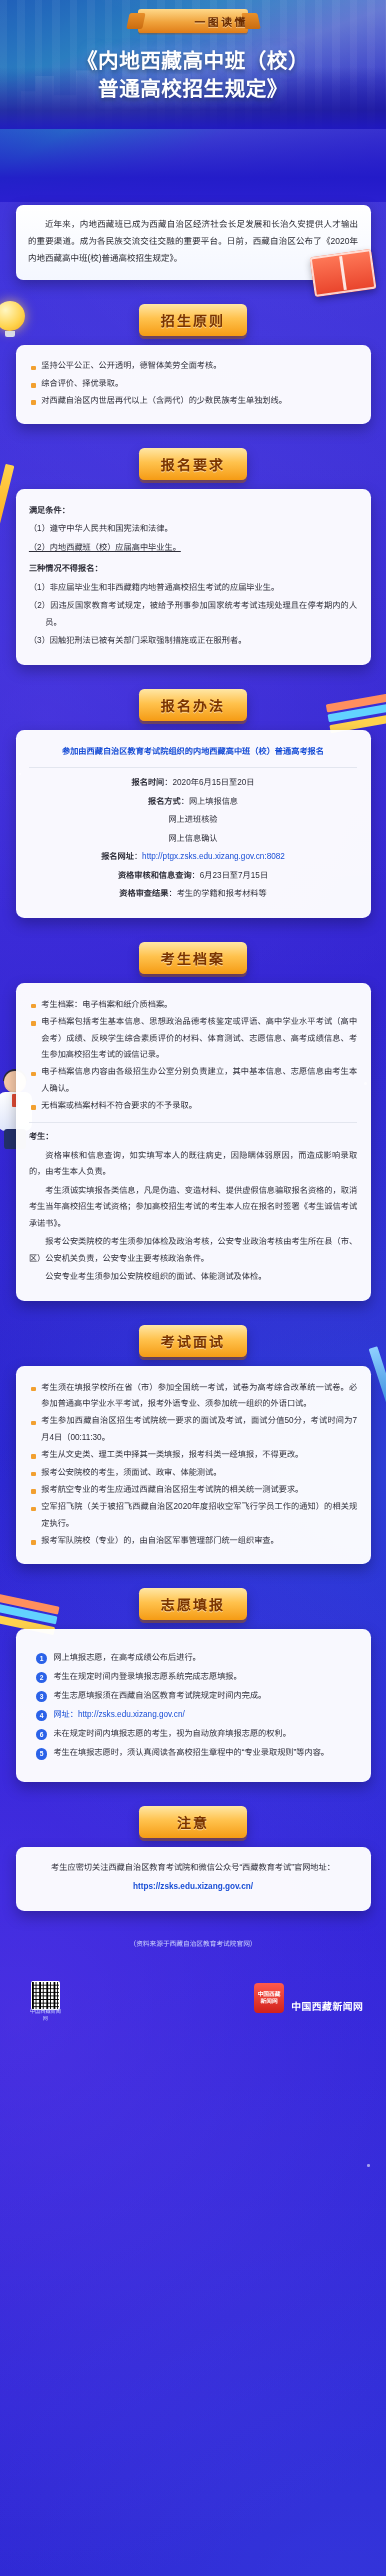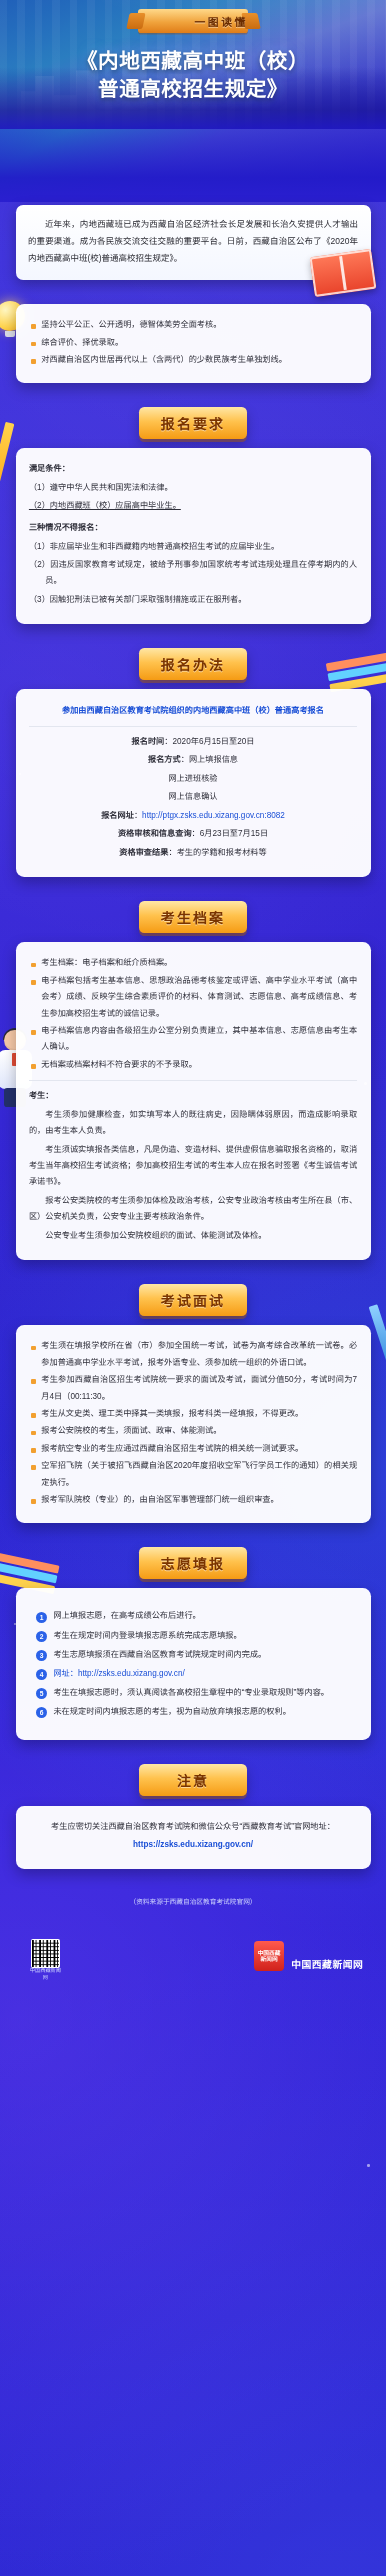--- a/index.html
+++ b/index.html
@@ -268,20 +268,25 @@
   </div>
 
   <div class="intro-wrap">
     <div class="intro-card">
       <span class="indent">近年来，内地西藏班已成为西藏自治区经济社会长足发展和长治久安提供人才输出的重要渠道。成为各民族交流交往交融的重要平台。日前，西藏自治区公布了《2020年内地西藏高中班(校)普通高校招生规定》。</span>
       <div class="intro-deco-book"></div>
     </div>
   </div>
 
   <div class="section">
+    <div class="sec-head">
+      <div class="sec-badge">
+        <span>招生原则</span>
+      </div>
+    </div>
     <div class="bulb" style="left:-5.2px; top:-3.1px;"></div>
     <div class="card">
       <ul class="sq-list">
         <li>坚持公平公正、公开透明，德智体美劳全面考核。</li>
         <li>综合评价、择优录取。</li>
         <li>对西藏自治区内世居再代以上（含两代）的少数民族考生单独划线。</li>
       </ul>
     </div>
   </div>
 
@@ -342,21 +347,21 @@
     </div>
     <div class="card">
       <ul class="sq-list">
         <li>考生档案：电子档案和纸介质档案。</li>
         <li>电子档案包括考生基本信息、思想政治品德考核鉴定或评语、高中学业水平考试（高中会考）成绩、反映学生综合素质评价的材料、体育测试、志愿信息、高考成绩信息、考生参加高校招生考试的诚信记录。</li>
         <li>电子档案信息内容由各级招生办公室分别负责建立，其中基本信息、志愿信息由考生本人确认。</li>
         <li>无档案或档案材料不符合要求的不予录取。</li>
       </ul>
       <div class="hr"></div>
       <span class="p bold">考生：</span>
-      <span class="p indent">考生须参加健康检查，如实填写本人的既往病史，因隐瞒体弱原因，而造成影响录取的，由考生本人负责。</span>
+      <span class="p indent">资格审核和信息查询，如实填写本人的既往病史，因隐瞒体弱原因，而造成影响录取的，由考生本人负责。</span>
       <span class="p indent">考生须诚实填报各类信息，凡是伪造、变造材料、提供虚假信息骗取报名资格的，取消考生当年高校招生考试资格；参加高校招生考试的考生本人应在报名时签署《考生诚信考试承诺书》。</span>
       <span class="p indent">报考公安类院校的考生须参加体检及政治考核，公安专业政治考核由考生所在县（市、区）公安机关负责，公安专业主要考核政治条件。</span>
       <span class="p indent">公安专业考生须参加公安院校组织的面试、体能测试及体检。</span>
     </div>
   </div>
 
   <div class="section">
     <div class="sec-head">
       <div class="sec-badge">
         <span>考试面试</span>
@@ -386,22 +391,22 @@
       <i></i>
         <i></i>
         <i></i>
     </div>
     <div class="card">
       <ul class="num-list">
         <li><span class="bullet">1</span><span>网上填报志愿，在高考成绩公布后进行。</span></li>
         <li><span class="bullet">2</span><span>考生在规定时间内登录填报志愿系统完成志愿填报。</span></li>
         <li><span class="bullet">3</span><span>考生志愿填报须在西藏自治区教育考试院规定时间内完成。</span></li>
         <li><span class="bullet">4</span><span class="link">网址：http://zsks.edu.xizang.gov.cn/</span></li>
+        <li><span class="bullet">6</span><span>未在规定时间内填报志愿的考生，视为自动放弃填报志愿的权利。</span></li>
         <li><span class="bullet">5</span><span>考生在填报志愿时，须认真阅读各高校招生章程中的“专业录取规则”等内容。</span></li>
-        <li><span class="bullet">6</span><span>未在规定时间内填报志愿的考生，视为自动放弃填报志愿的权利。</span></li>
       </ul>
     </div>
   </div>
 
   <div class="section">
     <div class="sec-head">
       <div class="sec-badge">
         <span>注意</span>
       </div>
     </div>

